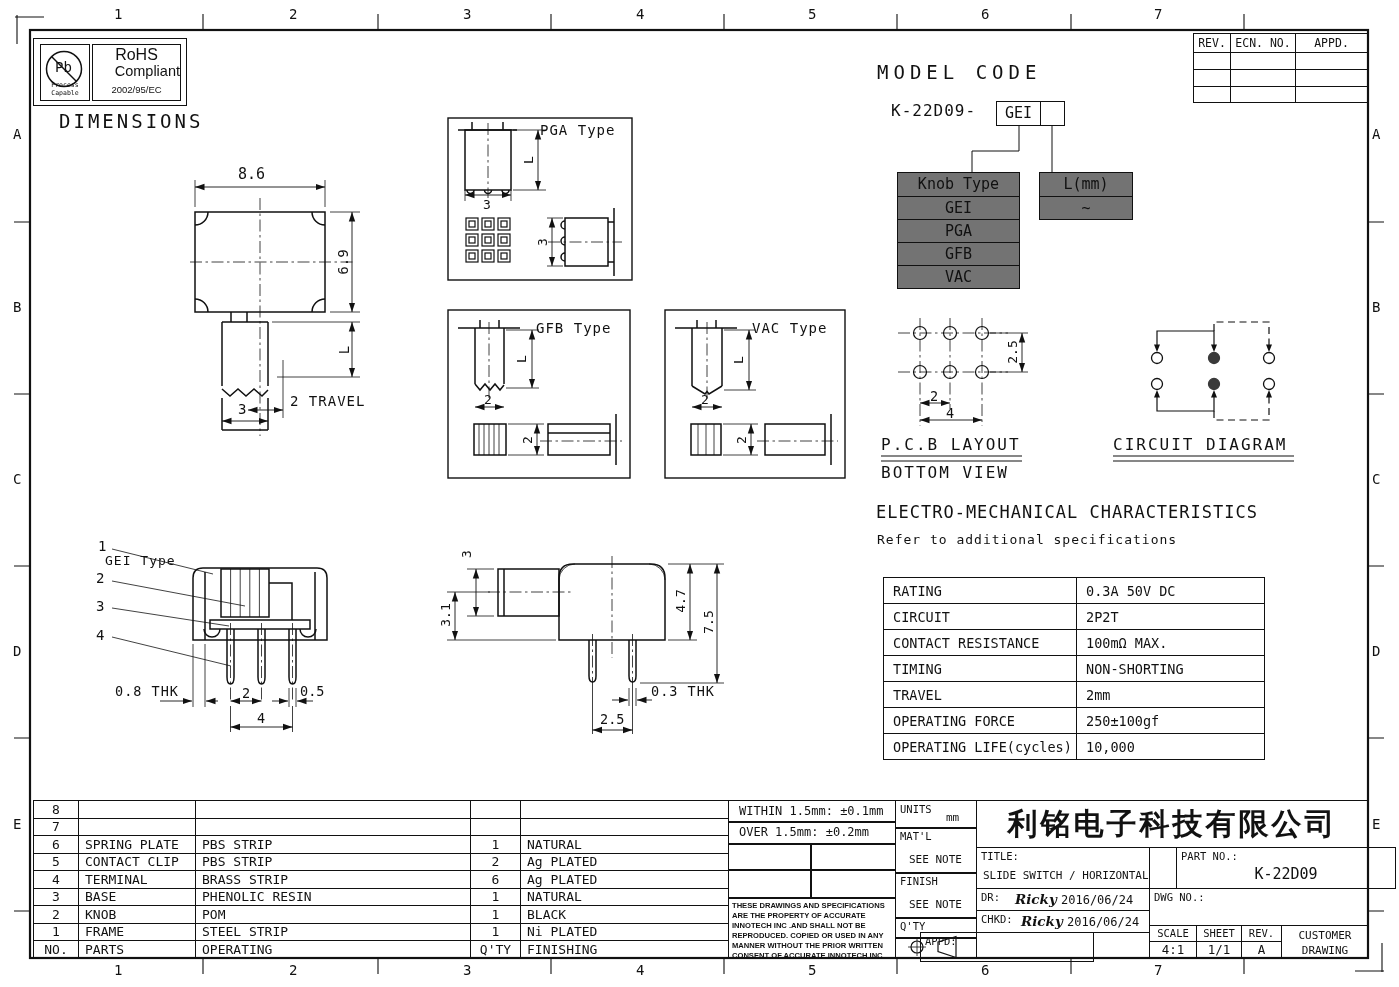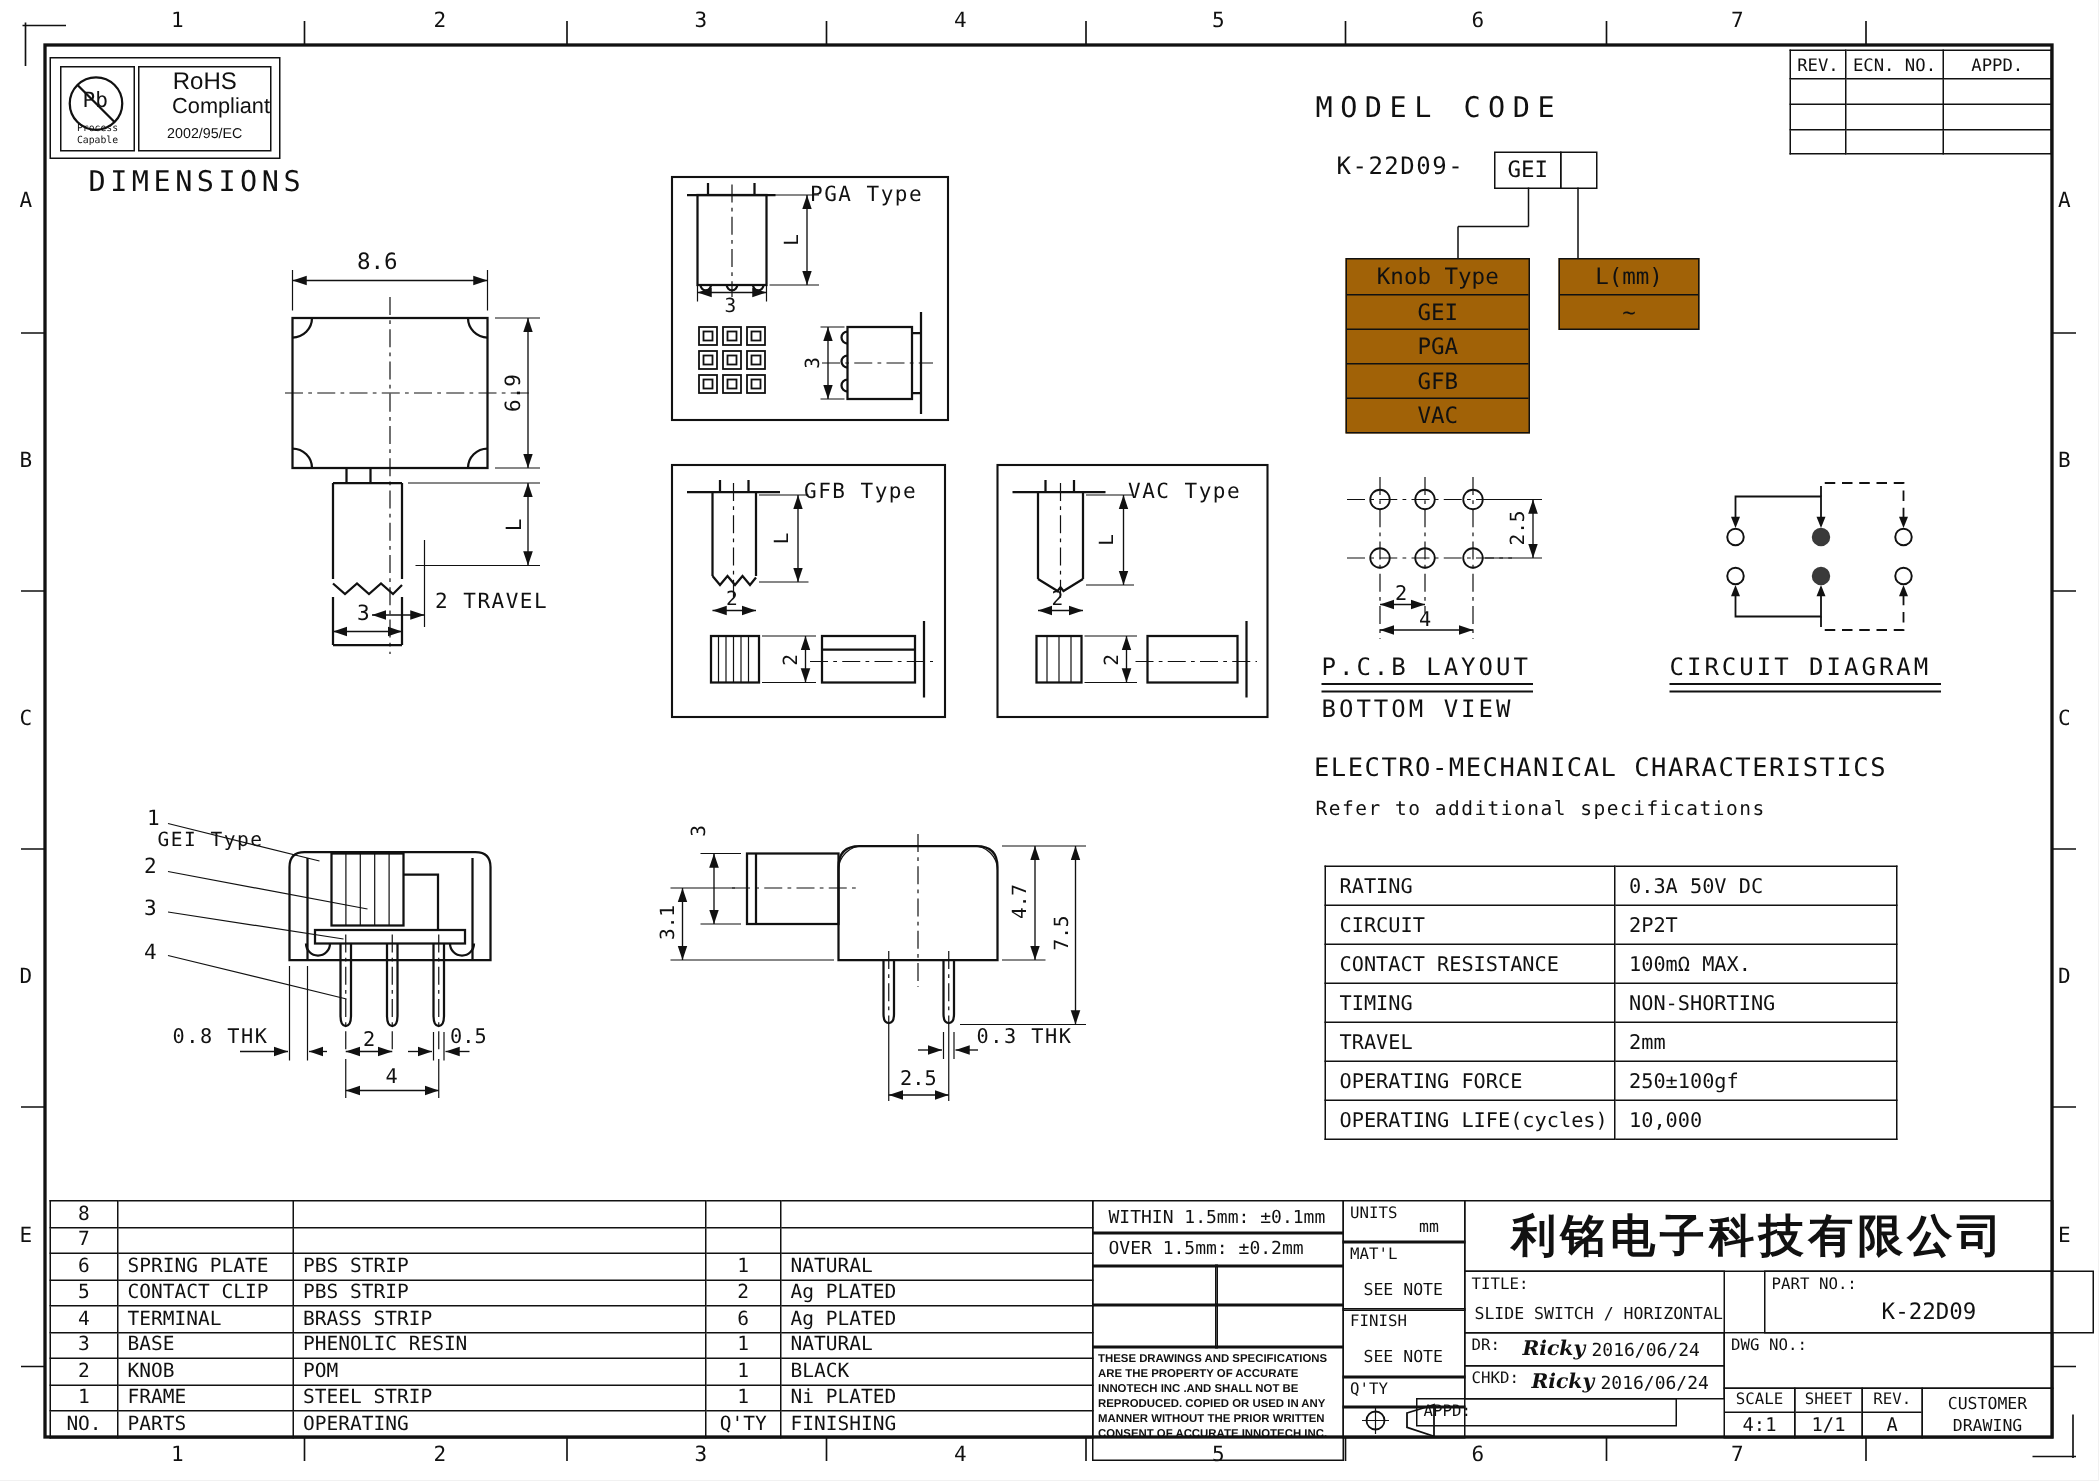--- a/index.html
+++ b/index.html
@@ -16,21 +16,21 @@
   .box{position:absolute;border:1.5px solid #111;box-sizing:border-box;}
   .cell{position:absolute;border:1.3px solid #111;box-sizing:border-box;}
   .clabel{position:absolute;left:4px;top:2px;font-size:10.5px;}
   table{border-collapse:collapse;table-layout:fixed;}
   td{border:1.3px solid #111;font-family:"DejaVu Sans Mono",monospace;font-size:13px;
      padding:0 6px;white-space:pre;overflow:hidden;}
   .rev-table td{font-size:11.5px;text-align:center;padding:0 2px;}
   .em-table td{font-size:13.5px;padding:0 9px;}
   .parts-table tr{height:17.5px;}
   .parts-table td.cen{text-align:center;padding:0 2px;}
-  .mtable{position:absolute;border:1.6px solid #111;box-sizing:border-box;background:#a16207;}
+  .mtable{position:absolute;border:1.6px solid #111;box-sizing:border-box;background:#737373;}
   .mrow{height:22px;line-height:22px;text-align:center;font-size:15px;border-top:1.4px solid #111;}
   .mhdr{height:23px;line-height:23px;text-align:center;font-size:15px;border-top:none;}
   .sig{font-family:"DejaVu Serif",serif;font-style:italic;font-weight:bold;font-size:13.5px;}
   .sans{font-family:"Liberation Sans",sans-serif;}
   .split-lab{height:15px;line-height:15px;text-align:center;font-size:10.5px;border-bottom:1.2px solid #111;}
   .split-val{height:16px;line-height:16px;text-align:center;font-size:12.5px;}
 </style>
 </head>
 <body>
 
@@ -469,21 +469,21 @@
         </tr>
 </tbody>
     </table>
 
 <div class="cell" style="left:728px;top:800px;width:168px;height:23px;font-size:12px;line-height:20px;padding-left:10px">WITHIN 1.5mm: ±0.1mm</div>
 <div class="cell" style="left:728px;top:821px;width:168px;height:24px;font-size:12px;line-height:21px;padding-left:10px">OVER 1.5mm: ±0.2mm</div>
 <div class="cell" style="left:728px;top:843px;width:84px;height:28px"></div>
 <div class="cell" style="left:810px;top:843px;width:86px;height:28px"></div>
 <div class="cell" style="left:728px;top:869px;width:84px;height:30px"></div>
 <div class="cell" style="left:810px;top:869px;width:86px;height:30px"></div>
-<div class="cell sans" style="left:728px;top:897px;width:168px;height:77px;font-size:7.6px;font-weight:700;line-height:1.32;padding:3px 3px">THESE DRAWINGS AND SPECIFICATIONS ARE THE PROPERTY OF ACCURATE INNOTECH INC .AND SHALL NOT BE REPRODUCED. COPIED OR USED IN ANY MANNER WITHOUT THE PRIOR WRITTEN CONSENT OF ACCURATE INNOTECH INC.</div>
+<div class="cell sans" style="left:728px;top:897px;width:168px;height:61px;font-size:7.6px;font-weight:700;line-height:1.32;padding:3px 3px">THESE DRAWINGS AND SPECIFICATIONS ARE THE PROPERTY OF ACCURATE INNOTECH INC .AND SHALL NOT BE REPRODUCED. COPIED OR USED IN ANY MANNER WITHOUT THE PRIOR WRITTEN CONSENT OF ACCURATE INNOTECH INC.</div>
 
 <div class="cell" style="left:895px;top:800px;width:82px;height:29px">
   <span class="clabel">UNITS</span>
   <span class="t s11" style="left:50px;top:11px">mm</span>
 </div>
 <div class="cell" style="left:895px;top:827px;width:82px;height:47px">
   <span class="clabel">MAT'L</span>
   <span class="t s11" style="left:13px;top:26px">SEE NOTE</span>
 </div>
 <div class="cell" style="left:895px;top:872px;width:82px;height:47px">
@@ -508,21 +508,21 @@
 <div class="cell" style="left:976px;top:888px;width:174px;height:23px">
   <span class="clabel">DR:</span>
   <span class="t sig" style="left:38px;top:3px">Ricky</span>
   <span class="t s12" style="left:84px;top:5px">2016/06/24</span>
 </div>
 <div class="cell" style="left:976px;top:910px;width:174px;height:23px">
   <span class="clabel">CHKD:</span>
   <span class="t sig" style="left:44px;top:3px">Ricky</span>
   <span class="t s12" style="left:90px;top:5px">2016/06/24</span>
 </div>
-<div class="cell" style="left:944px;top:932px;width:174px;height:19px">
+<div class="cell" style="left:920px;top:932px;width:174px;height:30px">
   <span class="clabel">APPD:</span>
 </div>
 <div class="cell" style="left:1149px;top:888px;width:220px;height:38px">
   <span class="clabel">DWG NO.:</span>
 </div>
 <div class="cell" style="left:1149px;top:925px;width:48px;height:34px">
   <div class="split-lab">SCALE</div>
   <div class="split-val">4:1</div>
 </div>
 <div class="cell" style="left:1196px;top:925px;width:46px;height:34px">

